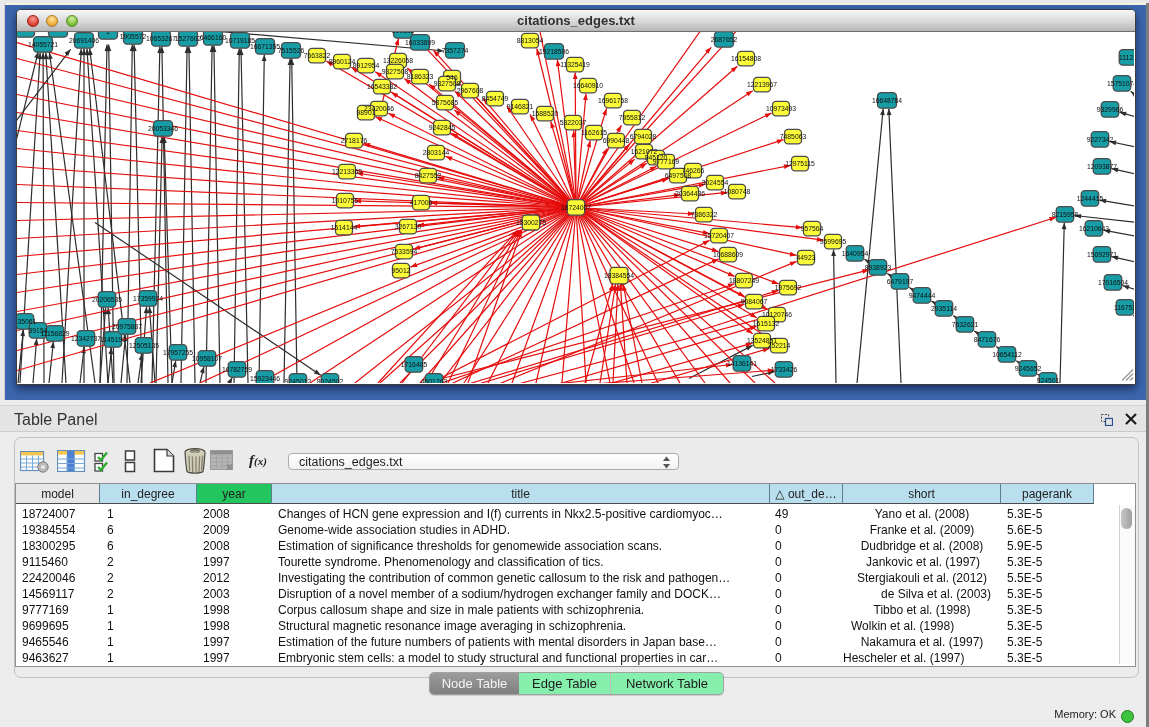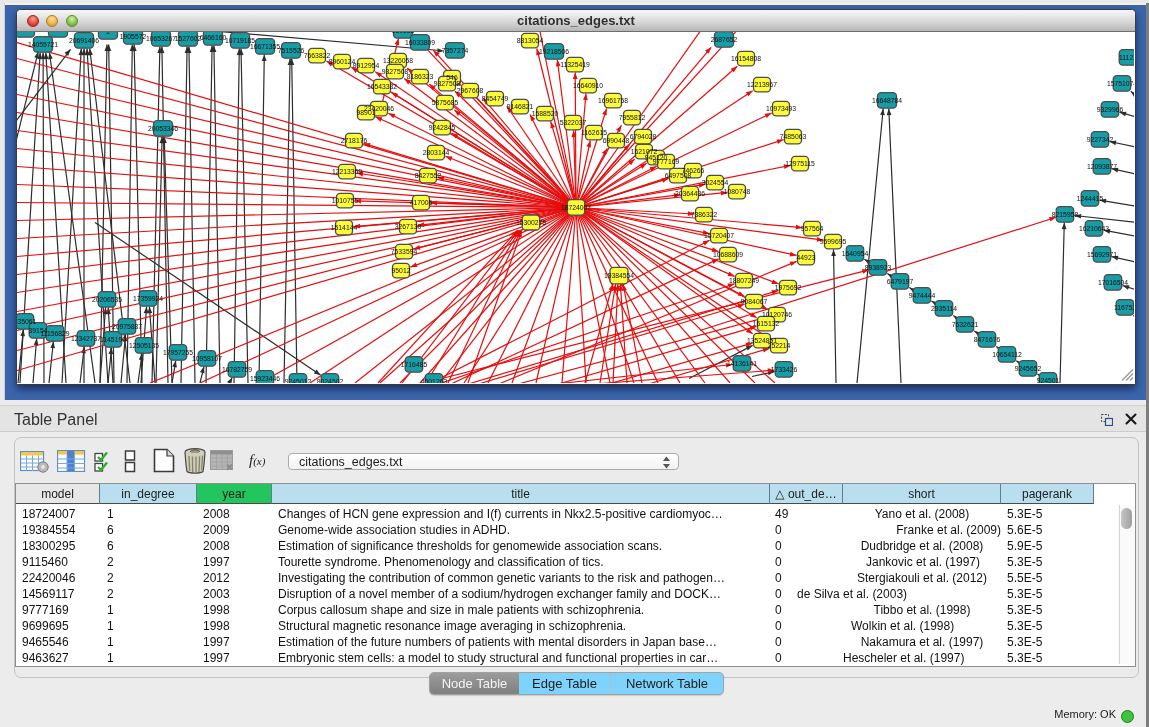--- a/index.html
+++ b/index.html
@@ -725,21 +725,21 @@
       <line x1="1" y1="8" x2="22" y2="8"></line>
       <line x1="1" y1="12" x2="22" y2="12"></line>
 <line x1="1" y1="16" x2="22" y2="16"></line>
       <line x1="6.5" y1="4.5" x2="6.5" y2="19.5"></line>
 <line x1="12" y1="4.5" x2="12" y2="19.5"></line>
       <line x1="17.5" y1="4.5" x2="17.5" y2="19.5"></line>
     </g>
 <path d="M17 14.5 L22 19.5 M22 14.5 L17 19.5" stroke="#8a8a8a" stroke-width="1.8"></path>
 </svg>
 <div class="abs" style="left:249px;top:452px;width:26px;height:18px;
-font-family:'Liberation Serif',serif;font-style:italic;font-weight:400;font-size:15px;color:#222">f<span style="font-size:11px">(x)</span></div>
+font-family:'Liberation Serif',serif;font-style:italic;font-weight:700;font-size:15px;color:#222">f<span style="font-size:11px">(x)</span></div>
 
 <div class="abs" style="left:288px;top:453px;width:391px;height:17px;border:1px solid #ababab;
  border-radius:4px;background:linear-gradient(#ffffff,#f2f2f2);font-size:12.5px;color:#1c1c1c;
  line-height:17px;padding-left:10px;box-sizing:border-box">citations_edges.txt
   <svg class="abs" style="right:7px;top:2px" width="9" height="13" viewBox="0 0 9 13">
    <path d="M4.5 0.5 L8 5 L1 5 Z" fill="#555"></path>
       <path d="M4.5 12.5 L8 8 L1 8 Z" fill="#555"></path>
   </svg>
 </div>
 
@@ -769,21 +769,21 @@
     <span style="left:759px">49</span>
     <span style="left:827px;width:158px;text-align:center">Yano et al. (2008)</span>
     <span style="left:991px">5.3E-5</span>
   </div>
 <div class="trow" style="top:522px">
     <span style="left:6px">19384554</span>
     <span style="left:91px">6</span>
     <span style="left:187px">2009</span>
     <span style="left:262px;width:488px;overflow:hidden">Genome-wide association studies in ADHD.</span>
     <span style="left:759px">0</span>
-    <span style="left:827px;width:158px;text-align:right">Franke et al. (2009)</span>
+    <span style="left:827px;width:158px;text-align:center">Franke et al. (2009)</span>
     <span style="left:991px">5.6E-5</span>
   </div>
 <div class="trow" style="top:538px">
     <span style="left:6px">18300295</span>
     <span style="left:91px">6</span>
     <span style="left:187px">2008</span>
     <span style="left:262px;width:488px;overflow:hidden">Estimation of significance thresholds for genomewide association scans.</span>
     <span style="left:759px">0</span>
     <span style="left:827px;width:158px;text-align:center">Dudbridge et al. (2008)</span>
     <span style="left:991px">5.9E-5</span>
@@ -794,32 +794,32 @@
     <span style="left:187px">1997</span>
     <span style="left:262px;width:488px;overflow:hidden">Tourette syndrome. Phenomenology and classification of tics.</span>
     <span style="left:759px">0</span>
     <span style="left:828px;width:158px;text-align:center">Jankovic et al. (1997)</span>
     <span style="left:991px">5.3E-5</span>
   </div>
 <div class="trow" style="top:570px">
     <span style="left:6px">22420046</span>
     <span style="left:91px">2</span>
     <span style="left:187px">2012</span>
-    <span style="left:262px;width:488px;overflow:hidden">Investigating the contribution of common genetic variants to the risk and pathogen…</span>
+    <span style="left:262px;width:488px;overflow:hidden">Investigating the contribution of common genetic callosum to the risk and pathogen…</span>
     <span style="left:759px">0</span>
     <span style="left:827px;width:158px;text-align:center">Stergiakouli et al. (2012)</span>
     <span style="left:991px">5.5E-5</span>
   </div>
 <div class="trow" style="top:586px">
     <span style="left:6px">14569117</span>
     <span style="left:91px">2</span>
     <span style="left:187px">2003</span>
     <span style="left:262px;width:488px;overflow:hidden">Disruption of a novel member of a sodium/hydrogen exchanger family and DOCK…</span>
     <span style="left:759px">0</span>
-    <span style="left:781px;width:158px;text-align:left">de Silva et al. (2003)</span>
+    <span style="left:841px;width:158px;text-align:center">de Silva et al. (2003)</span>
     <span style="left:991px">5.3E-5</span>
   </div>
 <div class="trow" style="top:602px">
     <span style="left:6px">9777169</span>
     <span style="left:91px">1</span>
     <span style="left:187px">1998</span>
     <span style="left:262px;width:488px;overflow:hidden">Corpus callosum shape and size in male patients with schizophrenia.</span>
     <span style="left:759px">0</span>
     <span style="left:827px;width:158px;text-align:center">Tibbo et al. (1998)</span>
     <span style="left:991px">5.3E-5</span>
@@ -850,21 +850,21 @@
     <span style="left:759px">0</span>
     <span style="left:827px;width:158px;">Hescheler et al. (1997)</span>
     <span style="left:991px">5.3E-5</span>
   </div>
 
 <div class="abs" style="left:1119px;top:505px;width:15px;height:159px;background:#fafafa;
  border-left:1px solid #d0d0d0"></div>
 <div class="abs" style="left:1121px;top:508px;width:11px;height:21px;background:linear-gradient(90deg,#c6c6c6,#9f9f9f);border-radius:6px"></div>
 
 <div class="abs" style="left:429px;top:672px;width:293px;height:21px;border:1px solid #a2a2a2;
- border-radius:5px;background:#7dd3fc;font-size:13px;color:#1d1d1d;box-shadow:0 1px 1px rgba(0,0,0,.15)">
+ border-radius:5px;background:#86efac;font-size:13px;color:#1d1d1d;box-shadow:0 1px 1px rgba(0,0,0,.15)">
   <div class="abs" style="left:0;top:0;width:89px;height:21px;border-radius:4px 0 0 4px;
    background:linear-gradient(#9c9c9c,#7f7f7f);color:#f4f4f4;text-align:center;line-height:21px">Node Table</div>
   <div class="abs" style="left:89px;top:0;width:91px;height:21px;text-align:center;line-height:21px">Edge Table</div>
   <div class="abs" style="left:180px;top:0;width:1px;height:21px;background:#bbb"></div>
   <div class="abs" style="left:181px;top:0;width:112px;height:21px;text-align:center;line-height:21px">Network Table</div>
 </div>
 
 <span class="abs" style="left:1040px;top:708px;width:76px;text-align:right;font-size:11px;color:#222;white-space:nowrap">Memory: OK</span>
 <div class="abs" style="left:1121px;top:710px;width:11px;height:11px;border-radius:50%;
  background:#3cc43c;border:1px solid #1f7a1f"></div>

